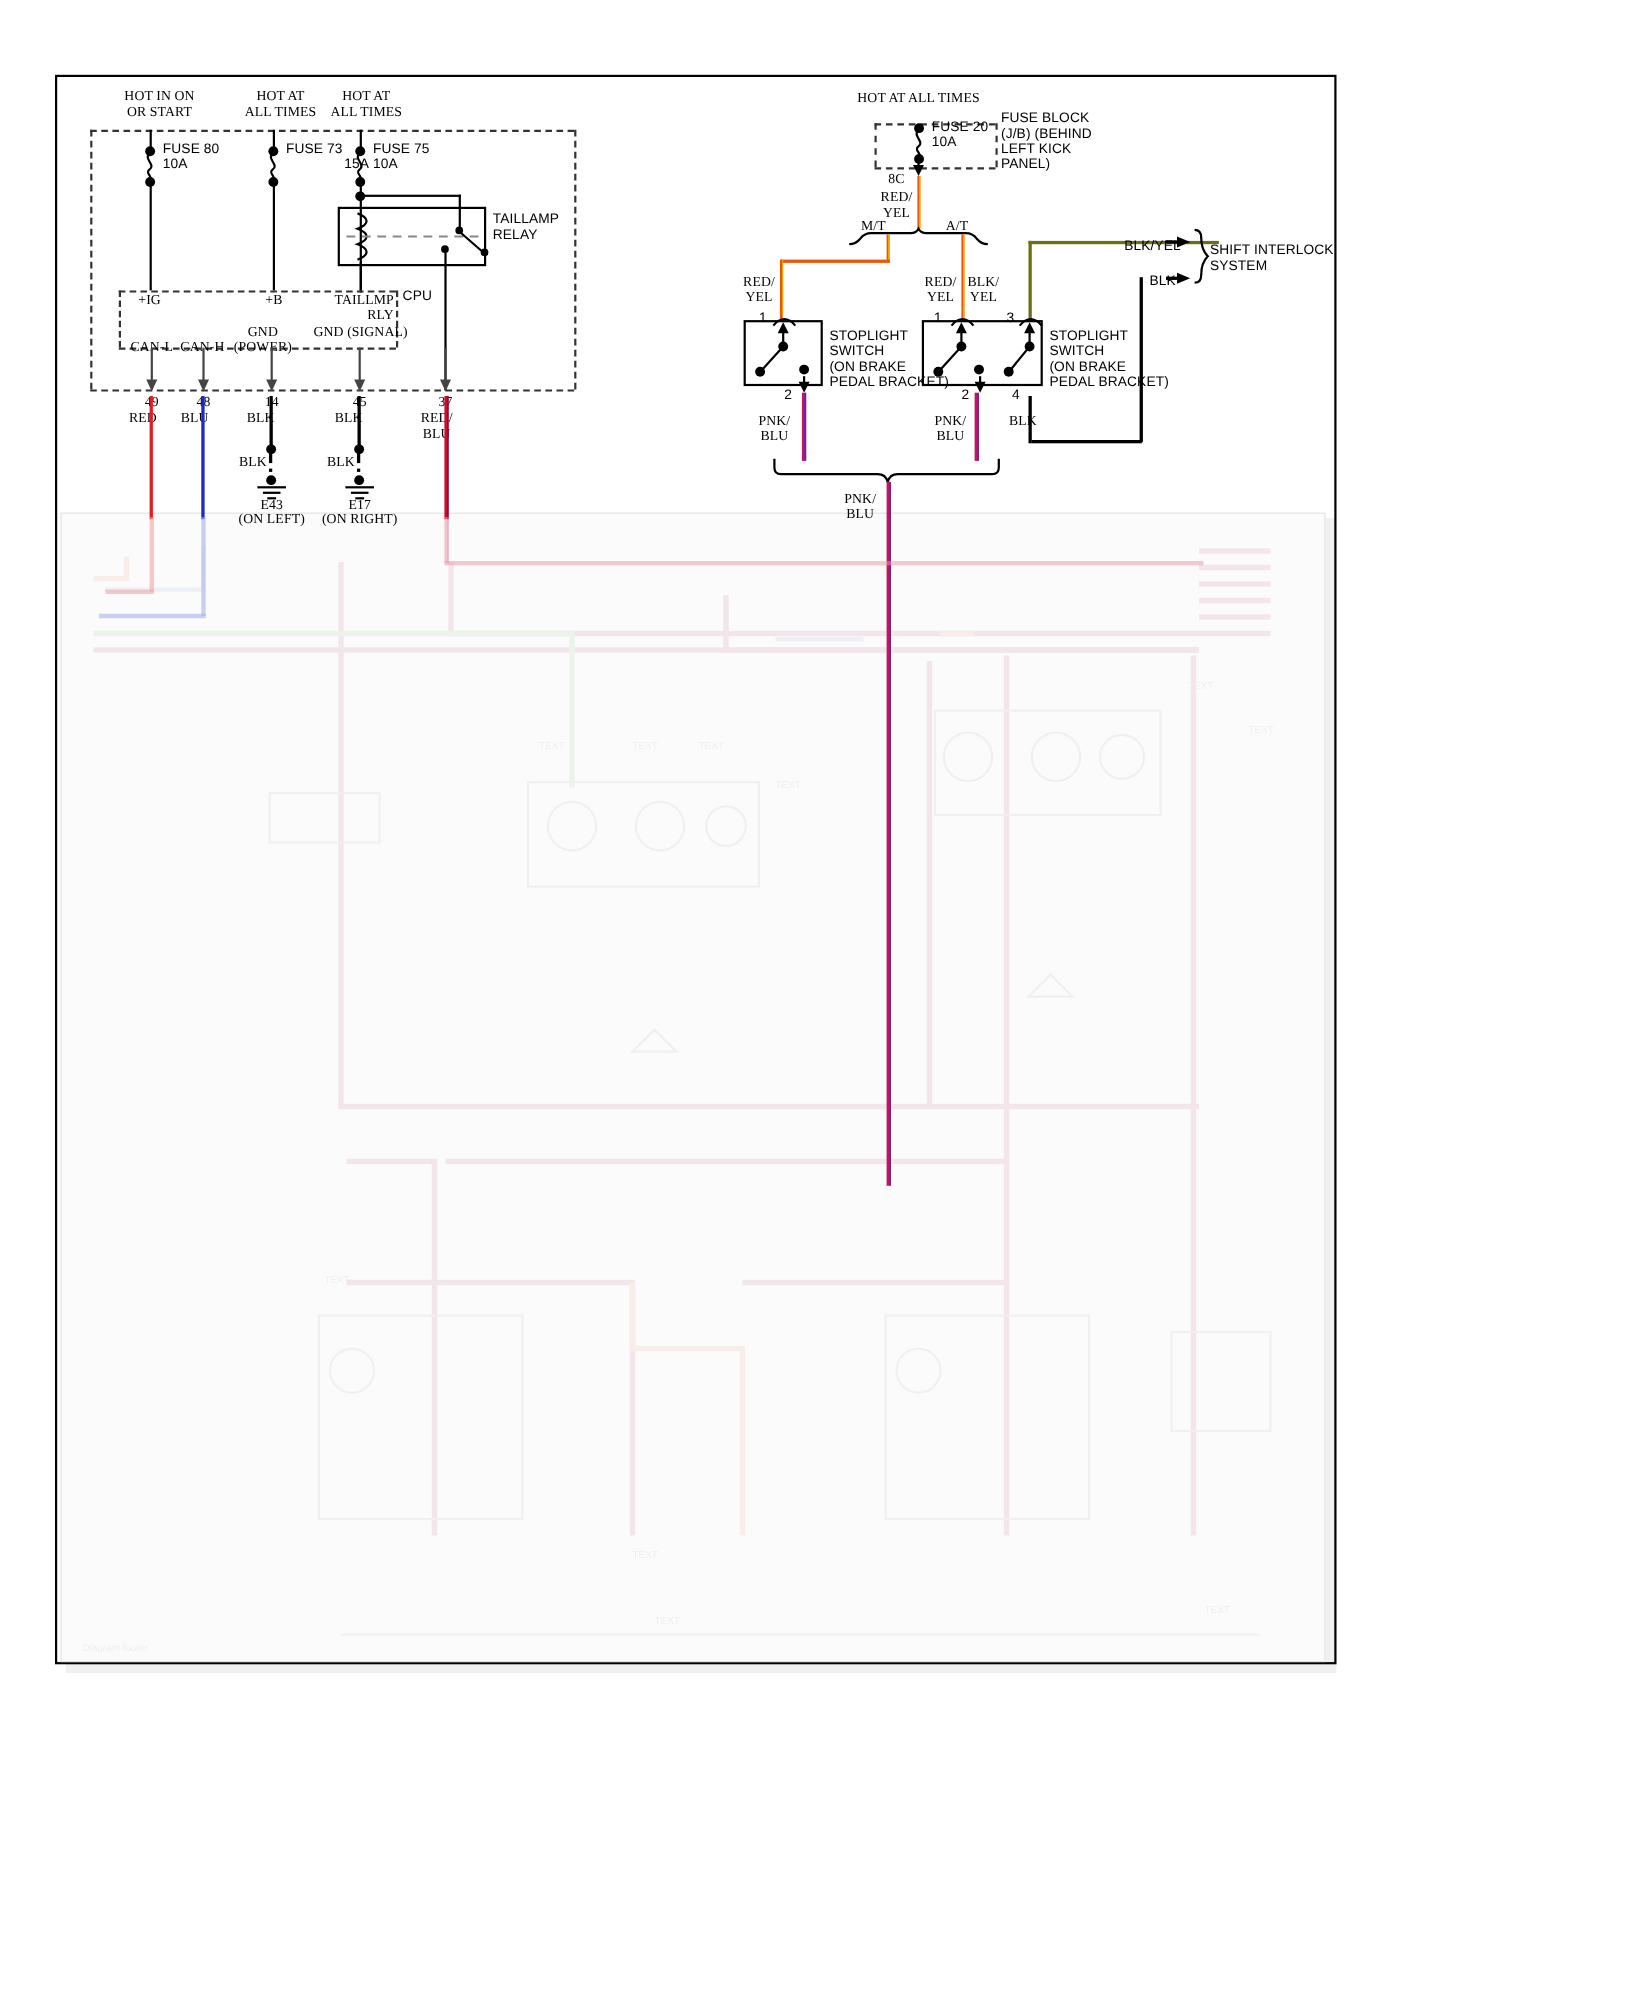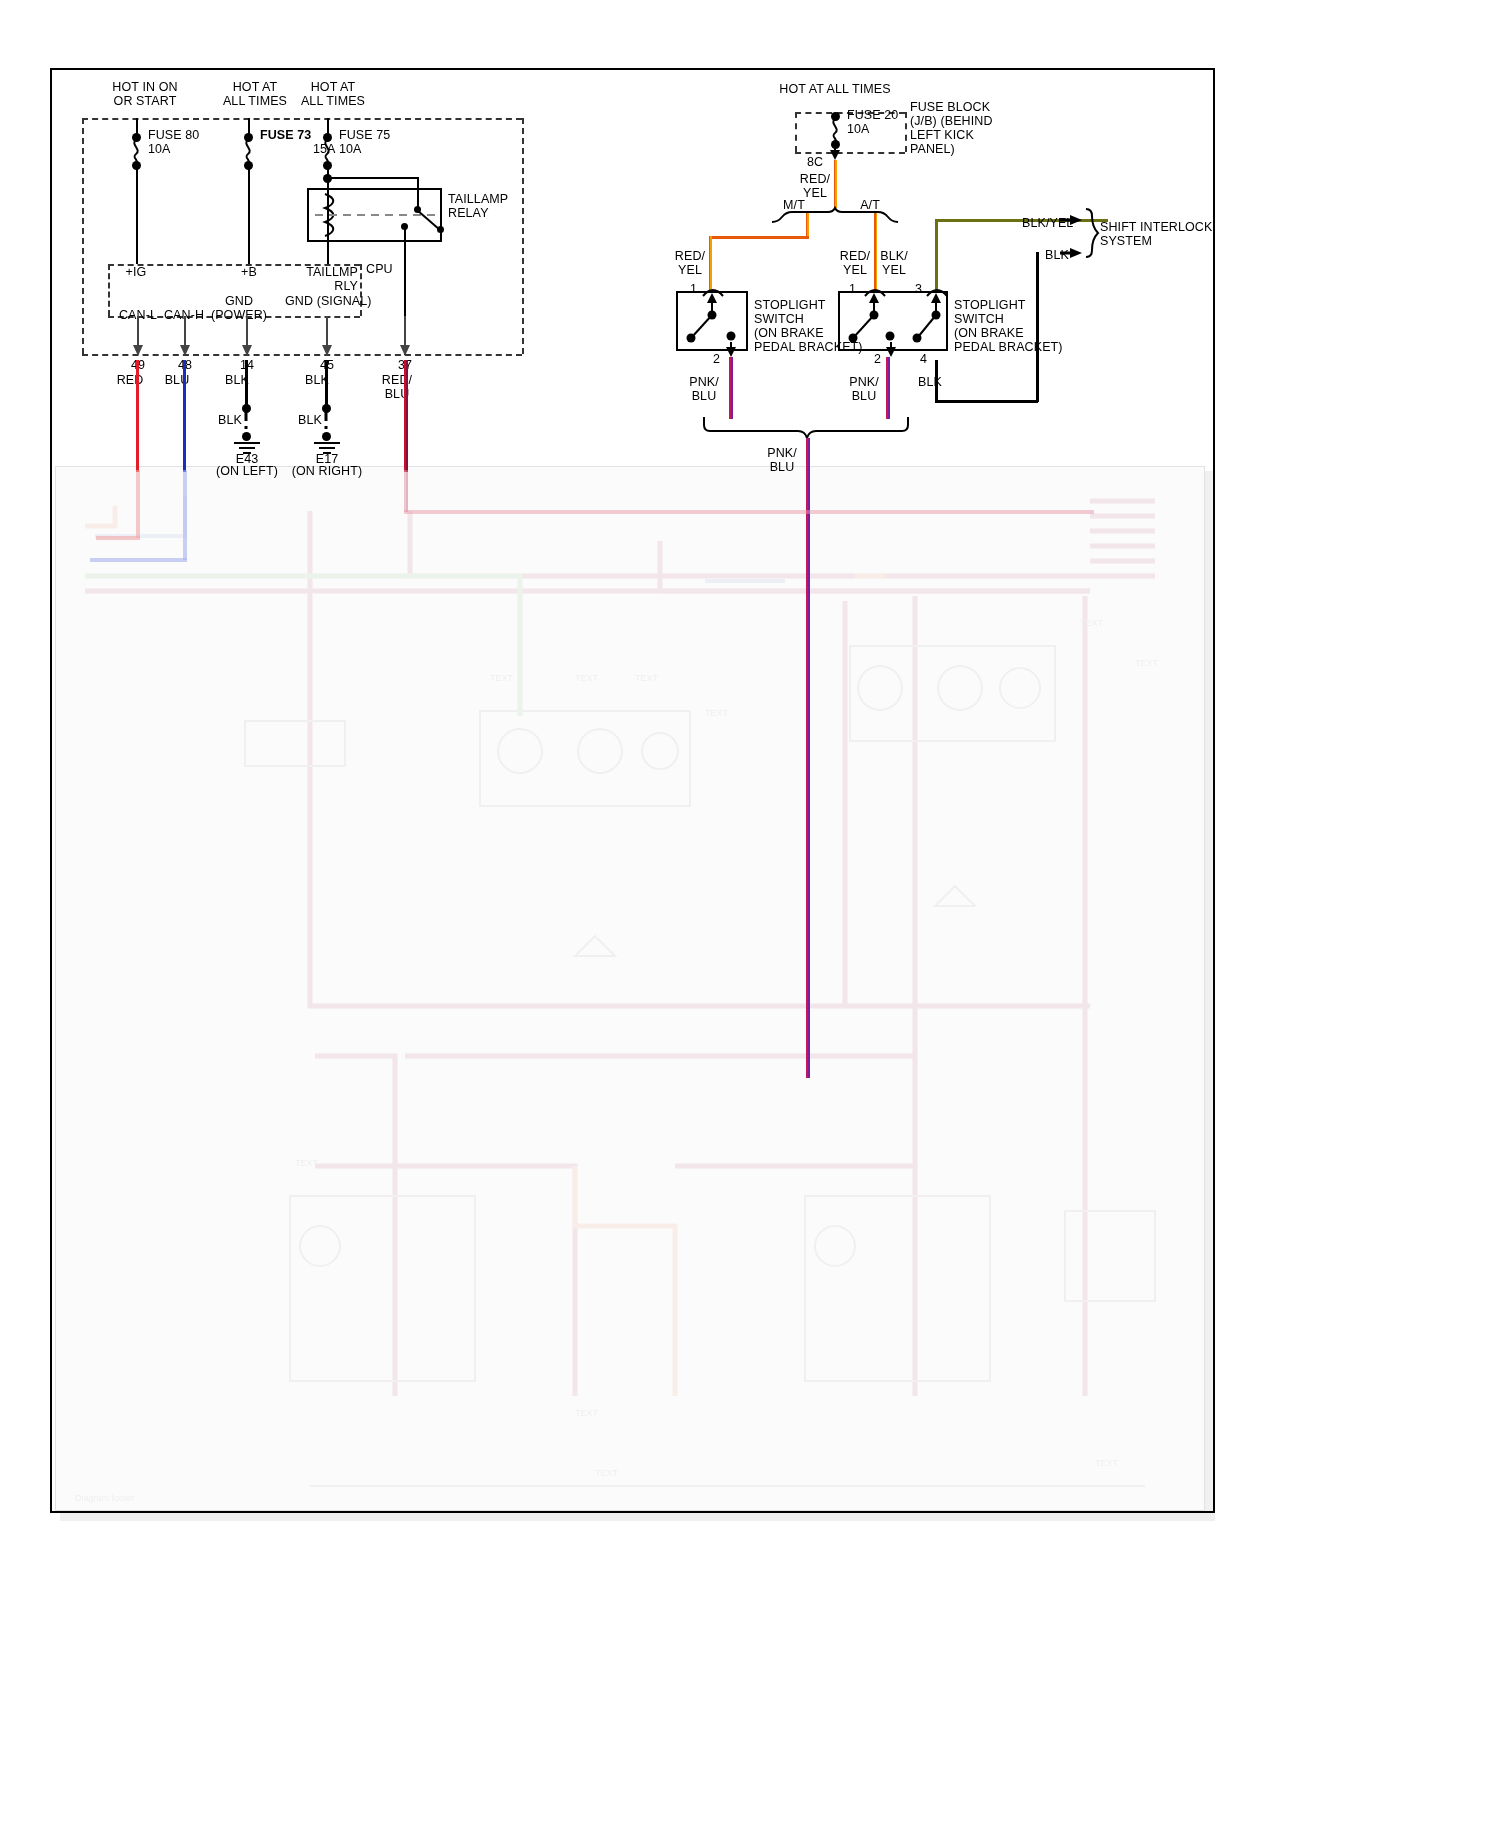--- a/index.html
+++ b/index.html
@@ -1,19 +1,19 @@
 <!DOCTYPE html>
 <html><head>
 <meta charset="utf-8">
 <style>
   html,body{margin:0;padding:0;background:#ffffff;}
   body{font-family:"Liberation Sans",sans-serif;}
   #page{position:relative;width:1500px;height:1828px;background:#ffffff;overflow:hidden;}
   .txt{position:absolute;font-size:12.5px;line-height:14px;color:#000;white-space:pre;letter-spacing:.1px;}
-  .txt.c{text-align:center;}
+  .txt.c{text-align:center;font-family:Liberation Serif, serif;}
   .wire{position:absolute;background:#000;}
   .vw{width:2px;}
   .hw{height:2px;}
   .red{background:#e11d26;width:3px;}
   .blu{background:#1b2bbd;width:3px;}
   .blk{background:#000;width:3px;}
   .redblu{background:linear-gradient(90deg,#c8102e 0 50%,#8b0b3a 50% 100%);width:4px;}
   .redyel{background:linear-gradient(90deg,#e8590c 0 50%,#f59f00 50% 100%);width:3px;}
   .pnkblu{background:linear-gradient(90deg,#c2185b 0 50%,#7b1fa2 50% 100%);width:4px;}
   .blkyel{background:#6b7012;height:3px;}
@@ -126,21 +126,21 @@
   <div class="txt" style="left:148px;top:128px;">FUSE 80</div>
   <div class="txt" style="left:148px;top:142px;">10A</div>
   <div class="wire vw" style="left:136px;top:166px;height:98px;"></div>
 
   <div class="wire vw" style="left:248px;top:118px;height:20px;"></div>
   <div class="dot" style="left:244px;top:133px;"></div>
   <svg width="20" height="24" style="left:240px;top:140px;">
     <path d="M8 0 C 2 4, 14 10, 8 14 C 3 18, 12 20, 8 24" stroke="#000" stroke-width="2" fill="none"></path>
   </svg>
   <div class="dot" style="left:244px;top:161px;"></div>
-  <div class="txt" style="left:260px;top:128px;font-weight:bold;">FUSE 73</div>
+  <div class="txt" style="left:260px;top:128px;">FUSE 73</div>
   <div class="txt" style="left:272px;top:142px;margin-left:41px;">15A</div>
   <div class="wire vw" style="left:248px;top:166px;height:98px;"></div>
 
   <div class="wire vw" style="left:327px;top:118px;height:20px;"></div>
   <div class="dot" style="left:323px;top:133px;"></div>
   <svg width="20" height="24" style="left:319px;top:140px;">
     <path d="M8 0 C 2 4, 14 10, 8 14 C 3 18, 12 20, 8 24" stroke="#000" stroke-width="2" fill="none"></path>
   </svg>
   <div class="dot" style="left:323px;top:161px;"></div>
   <div class="txt" style="left:339px;top:128px;">FUSE 75</div>

